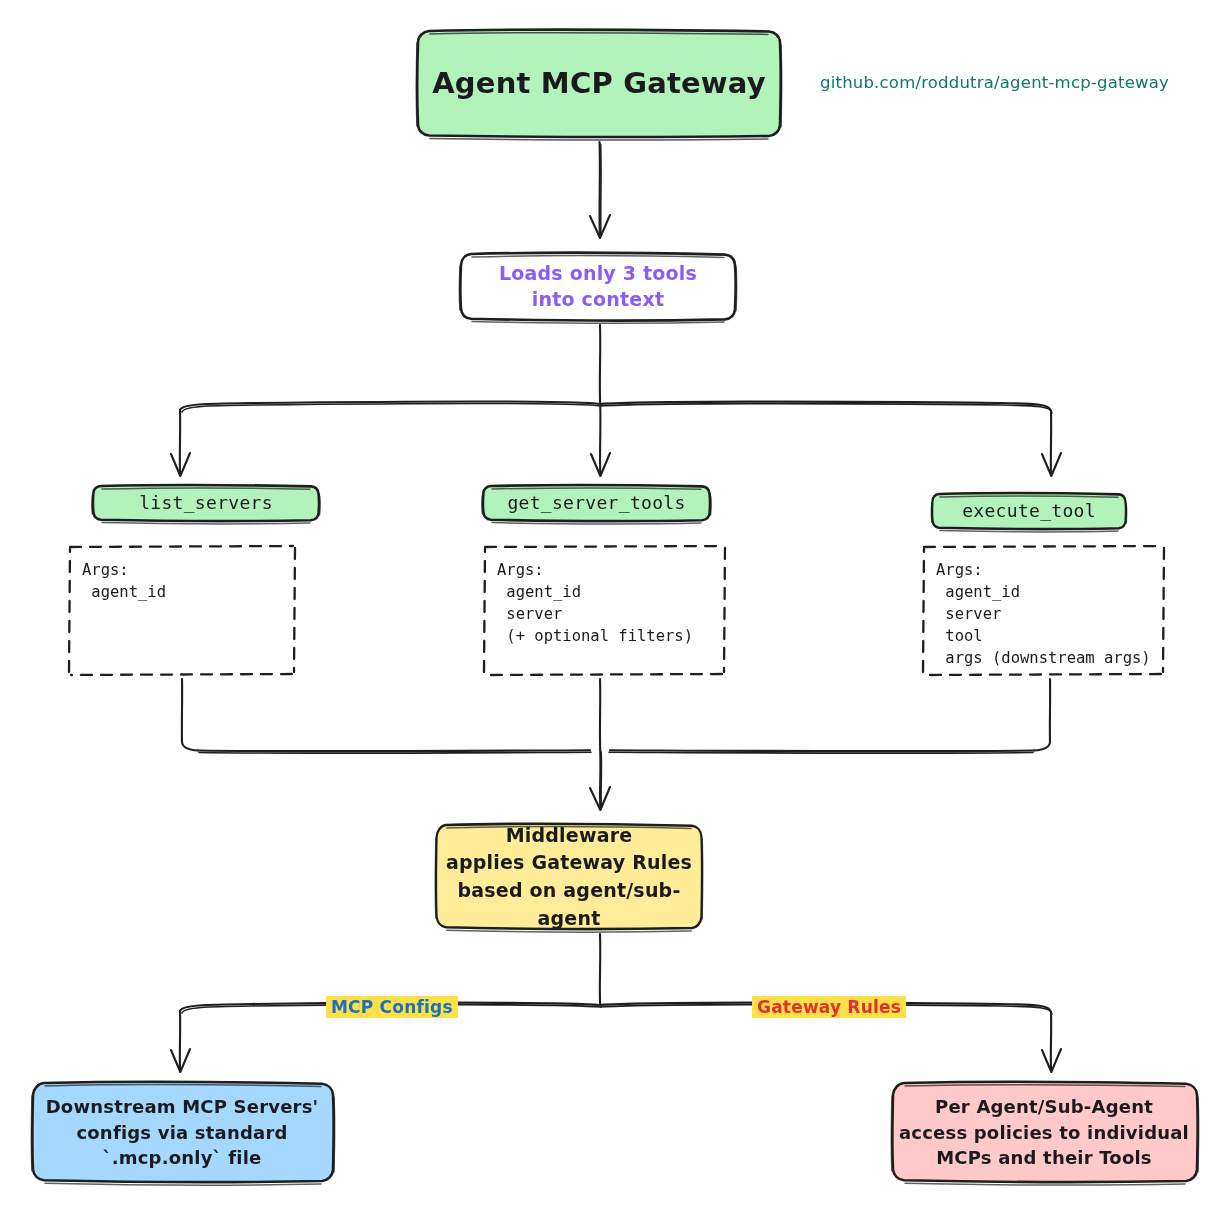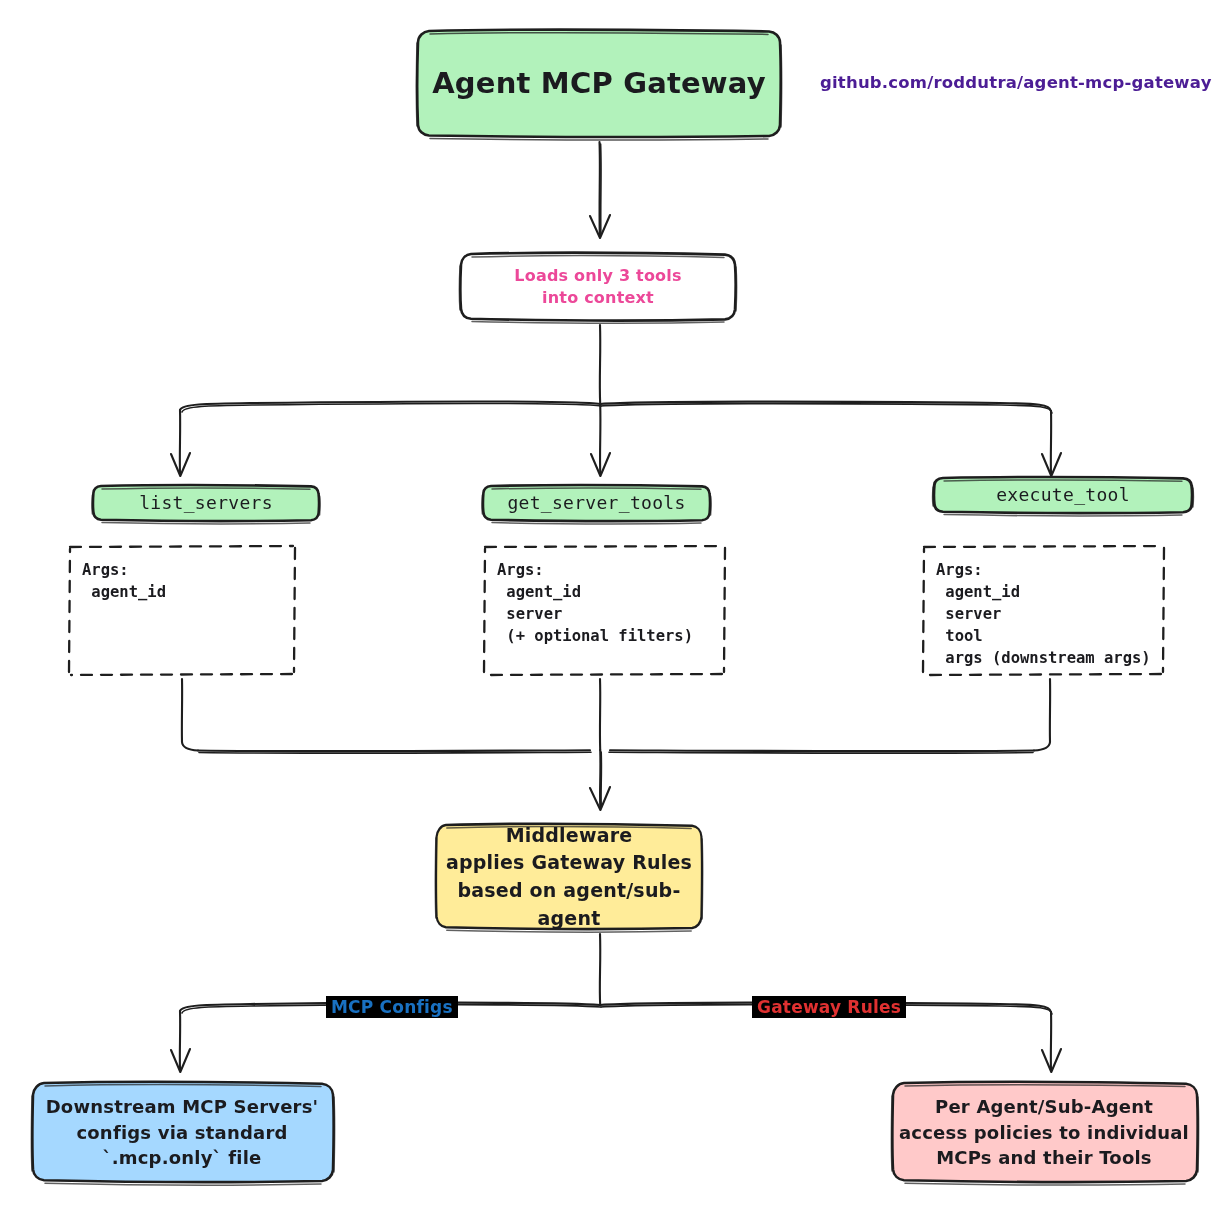--- a/index.html
+++ b/index.html
@@ -63,41 +63,40 @@
   }
   #node-title .txt {
     font-size: 29px; color: #1b1b1f; line-height: 1.25;
   }
 
   
   #node-loads {
     left: 459px; top: 251px; width: 278px; height: 72px;
   }
   #node-loads .txt {
-    font-size: 16px; color: #ec4899; line-height: 1.35;
+    font-size: 19px; color: #8b5cf6; line-height: 1.35;
   }
 
   
   .pill { height: 36px; }
   .pill .txt {
     font-size: 18px; color: #1b1b1f; letter-spacing: 0.3px;
   }
   #pill-0 { left: 68px;  top: 484px; width: 226px; margin-left: 25px; }
   #pill-1 { left: 483px; top: 484px; width: 227px; border-radius: 7px; }
-  #pill-2 { left: 933px; top: 476px; width: 260px; }
+  #pill-2 { left: 933px; top: 492px; width: 192px; }
 
   
   .argbox {
     position: absolute;
     box-sizing: border-box;
     padding: 14px 14px 10px 14px;
     align-items: flex-start;
     justify-content: flex-start;
     text-align: left;
-    font-weight: bold;
   }
   .argbox .txt {
     padding: 0;
     font-size: 15.5px;
     line-height: 1.42;
     color: #1b1b1f;
     white-space: pre;
   }
   #args-0 { left: 68px;  top: 545px; width: 228px; height: 130px; }
   #args-1 { left: 483px; top: 545px; width: 243px; height: 130px; }
@@ -118,34 +117,34 @@
   #node-policies {
     left: 888px; top: 1080px; width: 312px; height: 105px;
   }
   #node-configs .txt, #node-policies .txt {
     font-size: 18px; color: #1b1b1f; line-height: 1.42;
   }
 
   
   .anno {
     position: absolute;
-    color: #4c1d95;
-    font-weight: 700;
+    color: #0f766e;
+    font-weight: 400;
     line-height: 1.4;
     white-space: pre-line;
   }
   #anno-repo  { left: 820px; top: 71px;  font-size: 16.5px; }
   #anno-notes { left: 780px; top: 265px; font-size: 16.5px; }
 
   
   .edge-label {
     position: absolute;
     font-weight: 700;
     font-size: 17px;
-    background: #000000;
+    background: #fde047;
     padding: 1px 5px;
     white-space: nowrap;
   }
   #label-mcp-configs  { left: 326px; top: 996px; color: #1971c2; }
   #label-gateway-rules{ left: 752px; top: 996px; color: #e03131; }
 </style>
 </head>
 <body>
 
 <div id="canvas">

